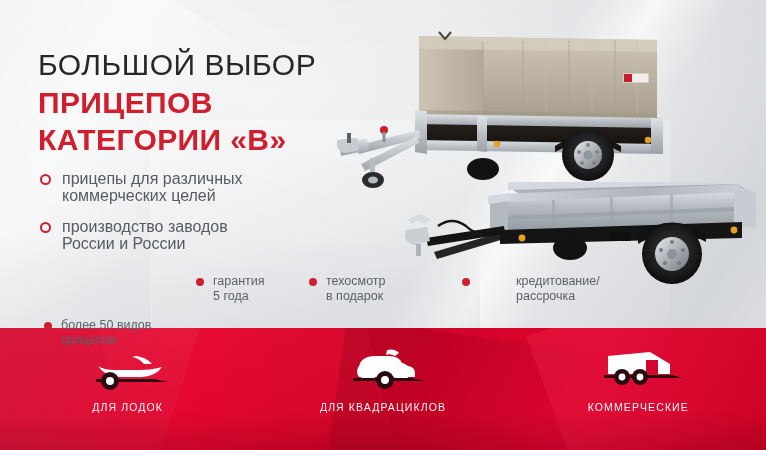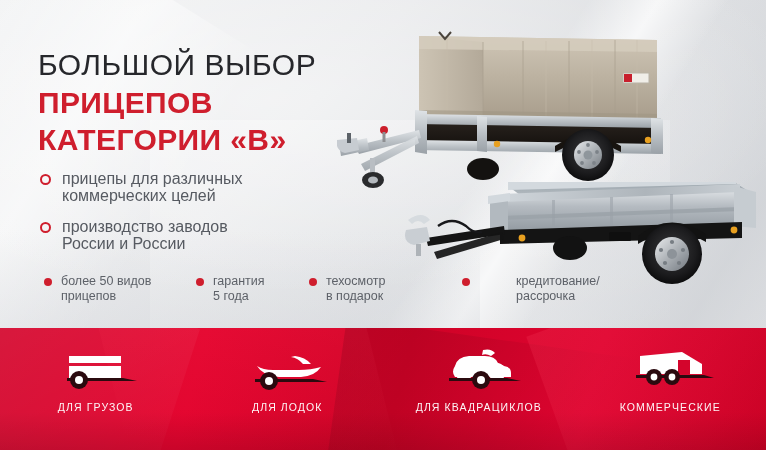--- a/index.html
+++ b/index.html
@@ -55,21 +55,21 @@
   }
   .ring-txt{
     font-size:16px;line-height:17px;color:#565a61;font-weight:400;
     white-space:pre-line;
   }
 
   
   .dot-row{position:absolute;left:44px;top:274px;z-index:6;
            display:flex;align-items:flex-start;}
   .dot-item{display:flex;align-items:flex-start;}
-  .dot-item.i0{width:152px;}
+  .dot-item.i0{width:152px;margin-top:44px;}
   .dot-item.i1{width:113px;}
   .dot-item.i2{width:153px;}
   .dot-item.i3{width:auto;gap:37px;}
   .dot{
     width:8px;height:8px;border-radius:50%;background:#cf1e2d;
     margin-top:4px;margin-right:9px;flex:0 0 auto;
   }
   .dot-txt{
     font-size:12.5px;line-height:15px;color:#5d6168;white-space:pre-line;
   }
@@ -354,33 +354,20 @@
 
   <div class="band">
     <div class="facet f1"></div>
     <div class="facet f2"></div>
     <div class="facet f3"></div>
     <div class="facet f4"></div>
     <div class="facet f5"></div>
 
     <div class="cats">
 
-      <div class="cat">
-        <div class="cat-ico">
-          <svg width="86" height="44" viewBox="0 0 86 44">
-            <rect x="16" y="8" width="52" height="7" fill="#fff"></rect>
-            <rect x="16" y="18" width="52" height="7" fill="#fff"></rect>
-            <rect x="16" y="25" width="52" height="5" fill="#fff"></rect>
-            <path d="M14 30 H70 L84 33 H14 Z" fill="#2b0a0f"></path>
-            <circle cx="26" cy="32" r="9" fill="#2b0a0f"></circle>
-            <circle cx="26" cy="32" r="4" fill="#fff"></circle>
-          </svg>
-        </div>
-        <div class="cat-lab">ДЛЯ ГРУЗОВ</div>
-      </div>
 
       <div class="cat">
         <div class="cat-ico">
           <svg width="92" height="44" viewBox="0 0 92 44">
             <path d="M16 18 q6 10 22 11 h22 q14 -1 20 -10 q-10 3 -22 3 h-26 q-10 0 -16 -4 z" fill="#fff"></path>
             <path d="M54 8 q10 1 16 8 l-8 0 q-5 -6 -12 -7 z" fill="#fff"></path>
             <path d="M14 31 H72 L86 34 H14 Z" fill="#2b0a0f"></path>
             <circle cx="28" cy="33" r="9" fill="#2b0a0f"></circle>
             <circle cx="28" cy="33" r="4" fill="#fff"></circle>
           </svg>

